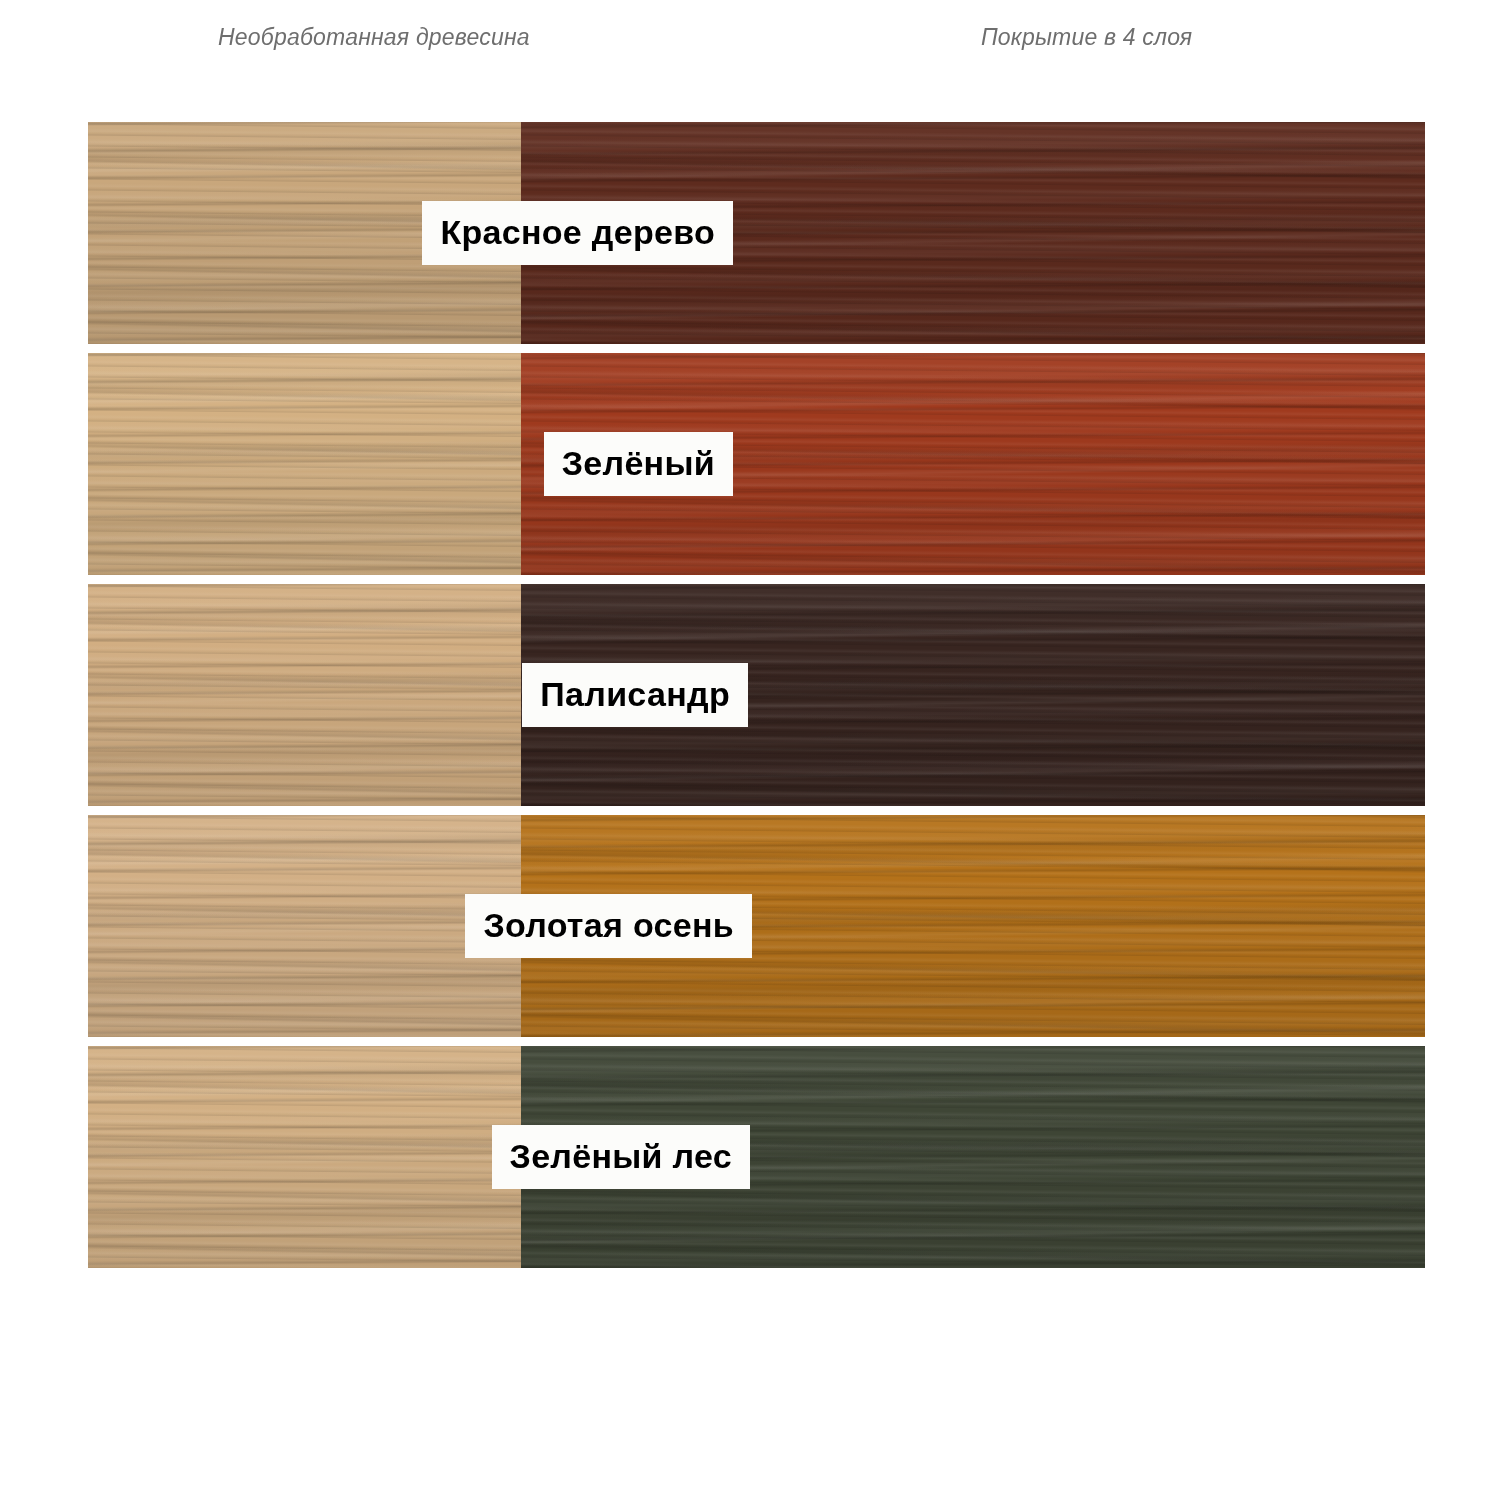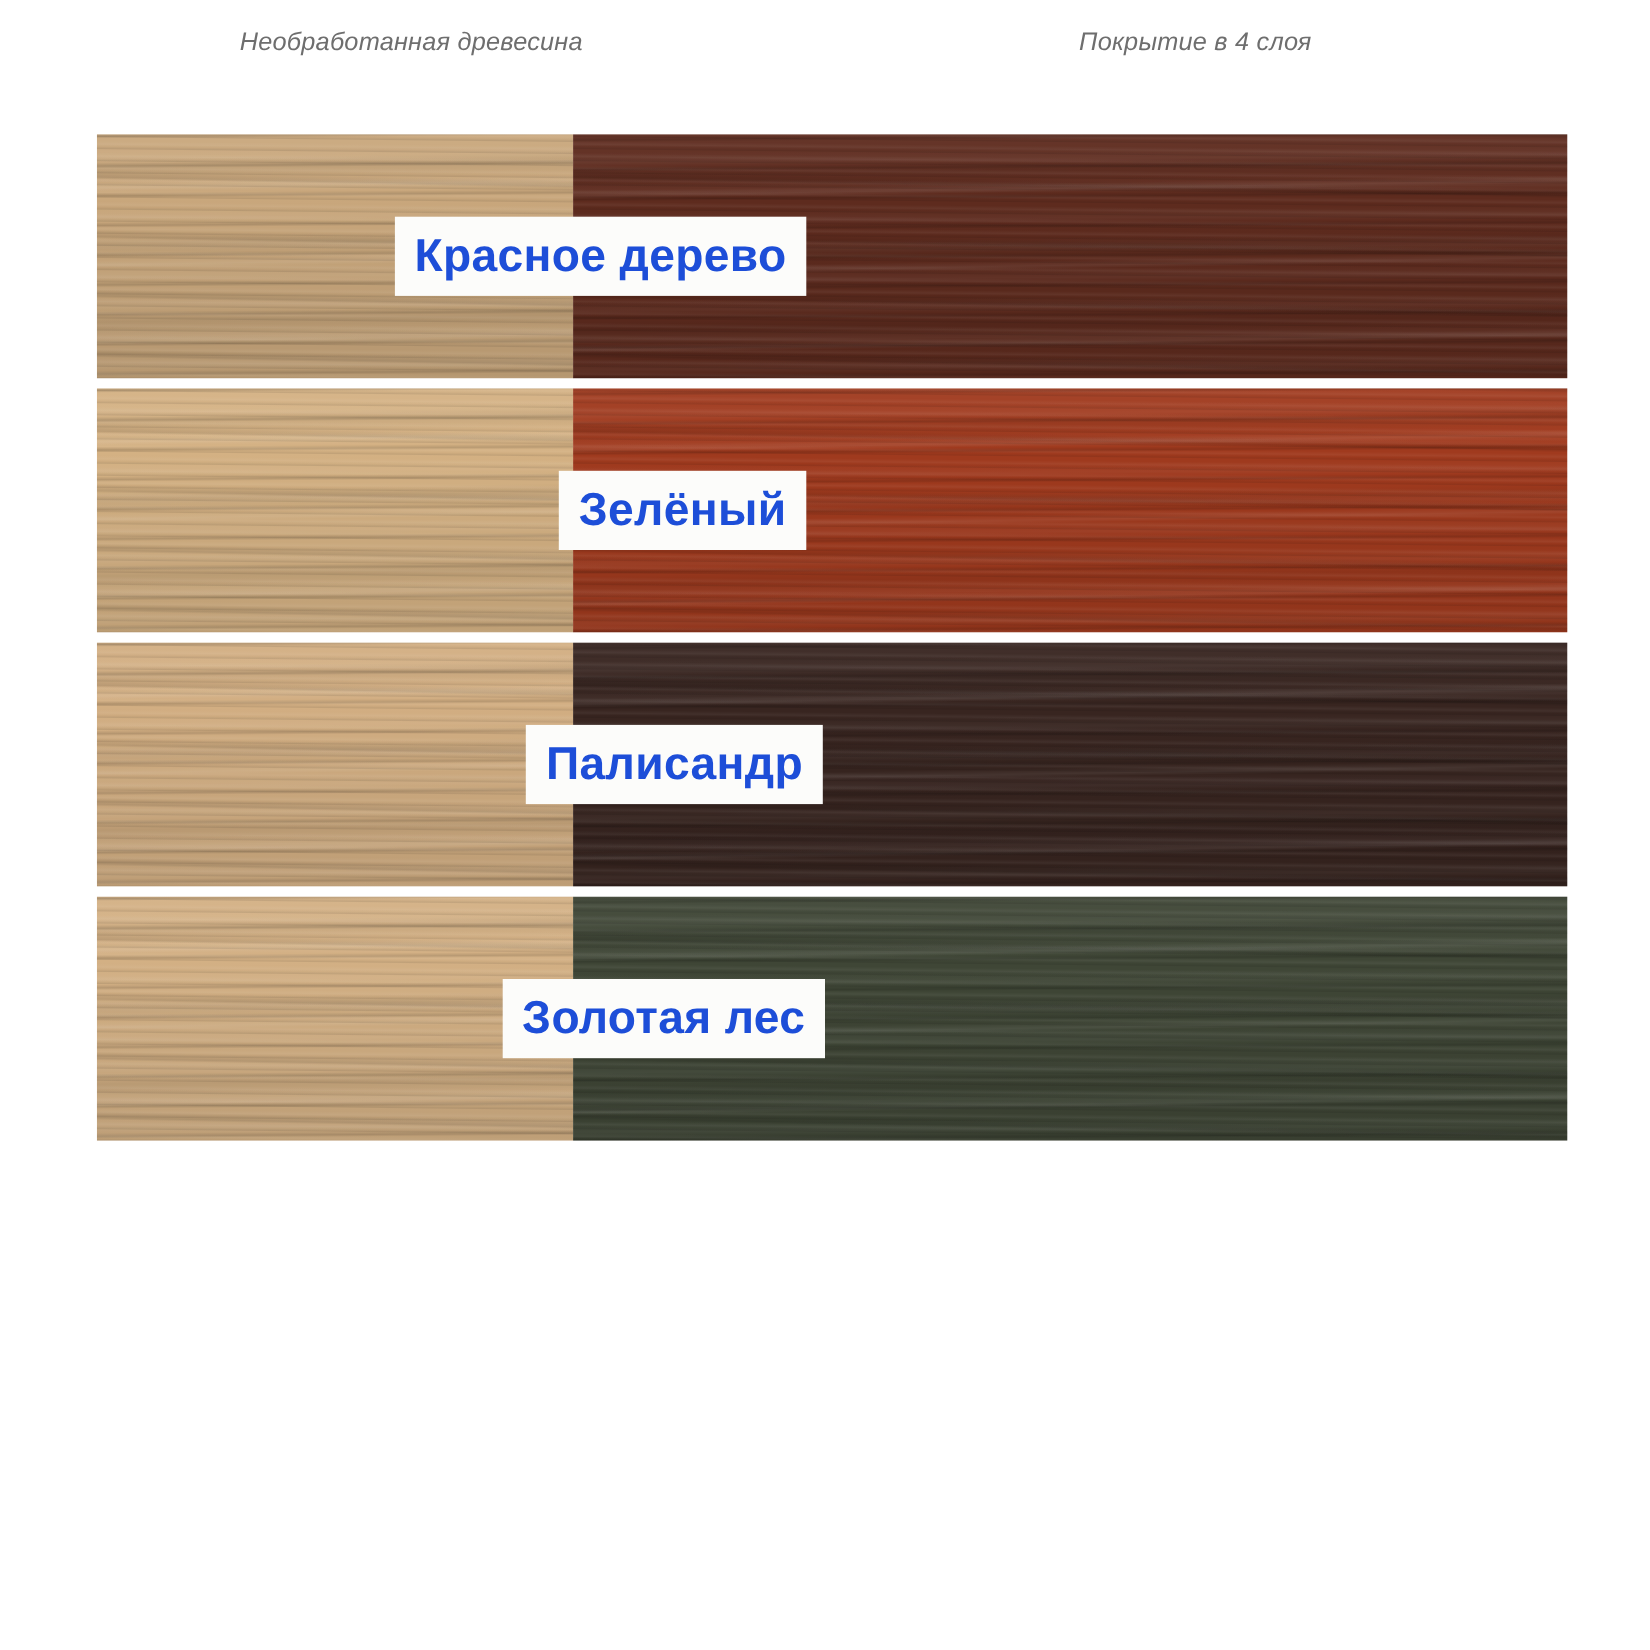--- a/index.html
+++ b/index.html
@@ -111,22 +111,22 @@
         rgba(0,0,0,0.10) 100%);
     pointer-events: none;
   }
 
   
   .label {
     position: absolute;
     top: 50%;
     transform: translateY(-50%);
     background: #fcfcfa;
-    color: #1d4ed8;
-    font-size: 42px;
+    color: #000000;
+    font-size: 34px;
     font-weight: bold;
     line-height: 1;
     padding: 14px 18px 16px 18px;
     white-space: nowrap;
     letter-spacing: 0.3px;
     margin-left: 12px;
   }
 </style>
 </head>
 <body>
@@ -160,23 +160,32 @@
       <div class="row">
         <div class="swatch swatch-raw" style="background: rgb(210, 174, 130);">
           <div class="grain"></div>
         </div>
         <div class="swatch swatch-coated" style="background: rgb(56, 37, 32);">
           <div class="grain"></div>
         </div>
         <div class="label" style="right: 677px;">Палисандр</div>
       </div>
       <div class="row">
+        <div class="swatch swatch-raw" style="background: rgb(211, 176, 134);">
+          <div class="grain"></div>
+        </div>
+        <div class="swatch swatch-coated" style="background: rgb(181, 114, 26);">
+          <div class="grain"></div>
+        </div>
+        <div class="label" style="right: 673px;">Золотая осень</div>
+      </div>
+      <div class="row">
         <div class="swatch swatch-raw" style="background: rgb(211, 176, 132);">
           <div class="grain"></div>
         </div>
         <div class="swatch swatch-coated" style="background: rgb(63, 70, 54);">
           <div class="grain"></div>
         </div>
-        <div class="label" style="right: 675px;">Золотая лес</div>
+        <div class="label" style="right: 675px;">Зелёный лес</div>
       </div>
     </div>
 
 </div>
 
 </body></html>

